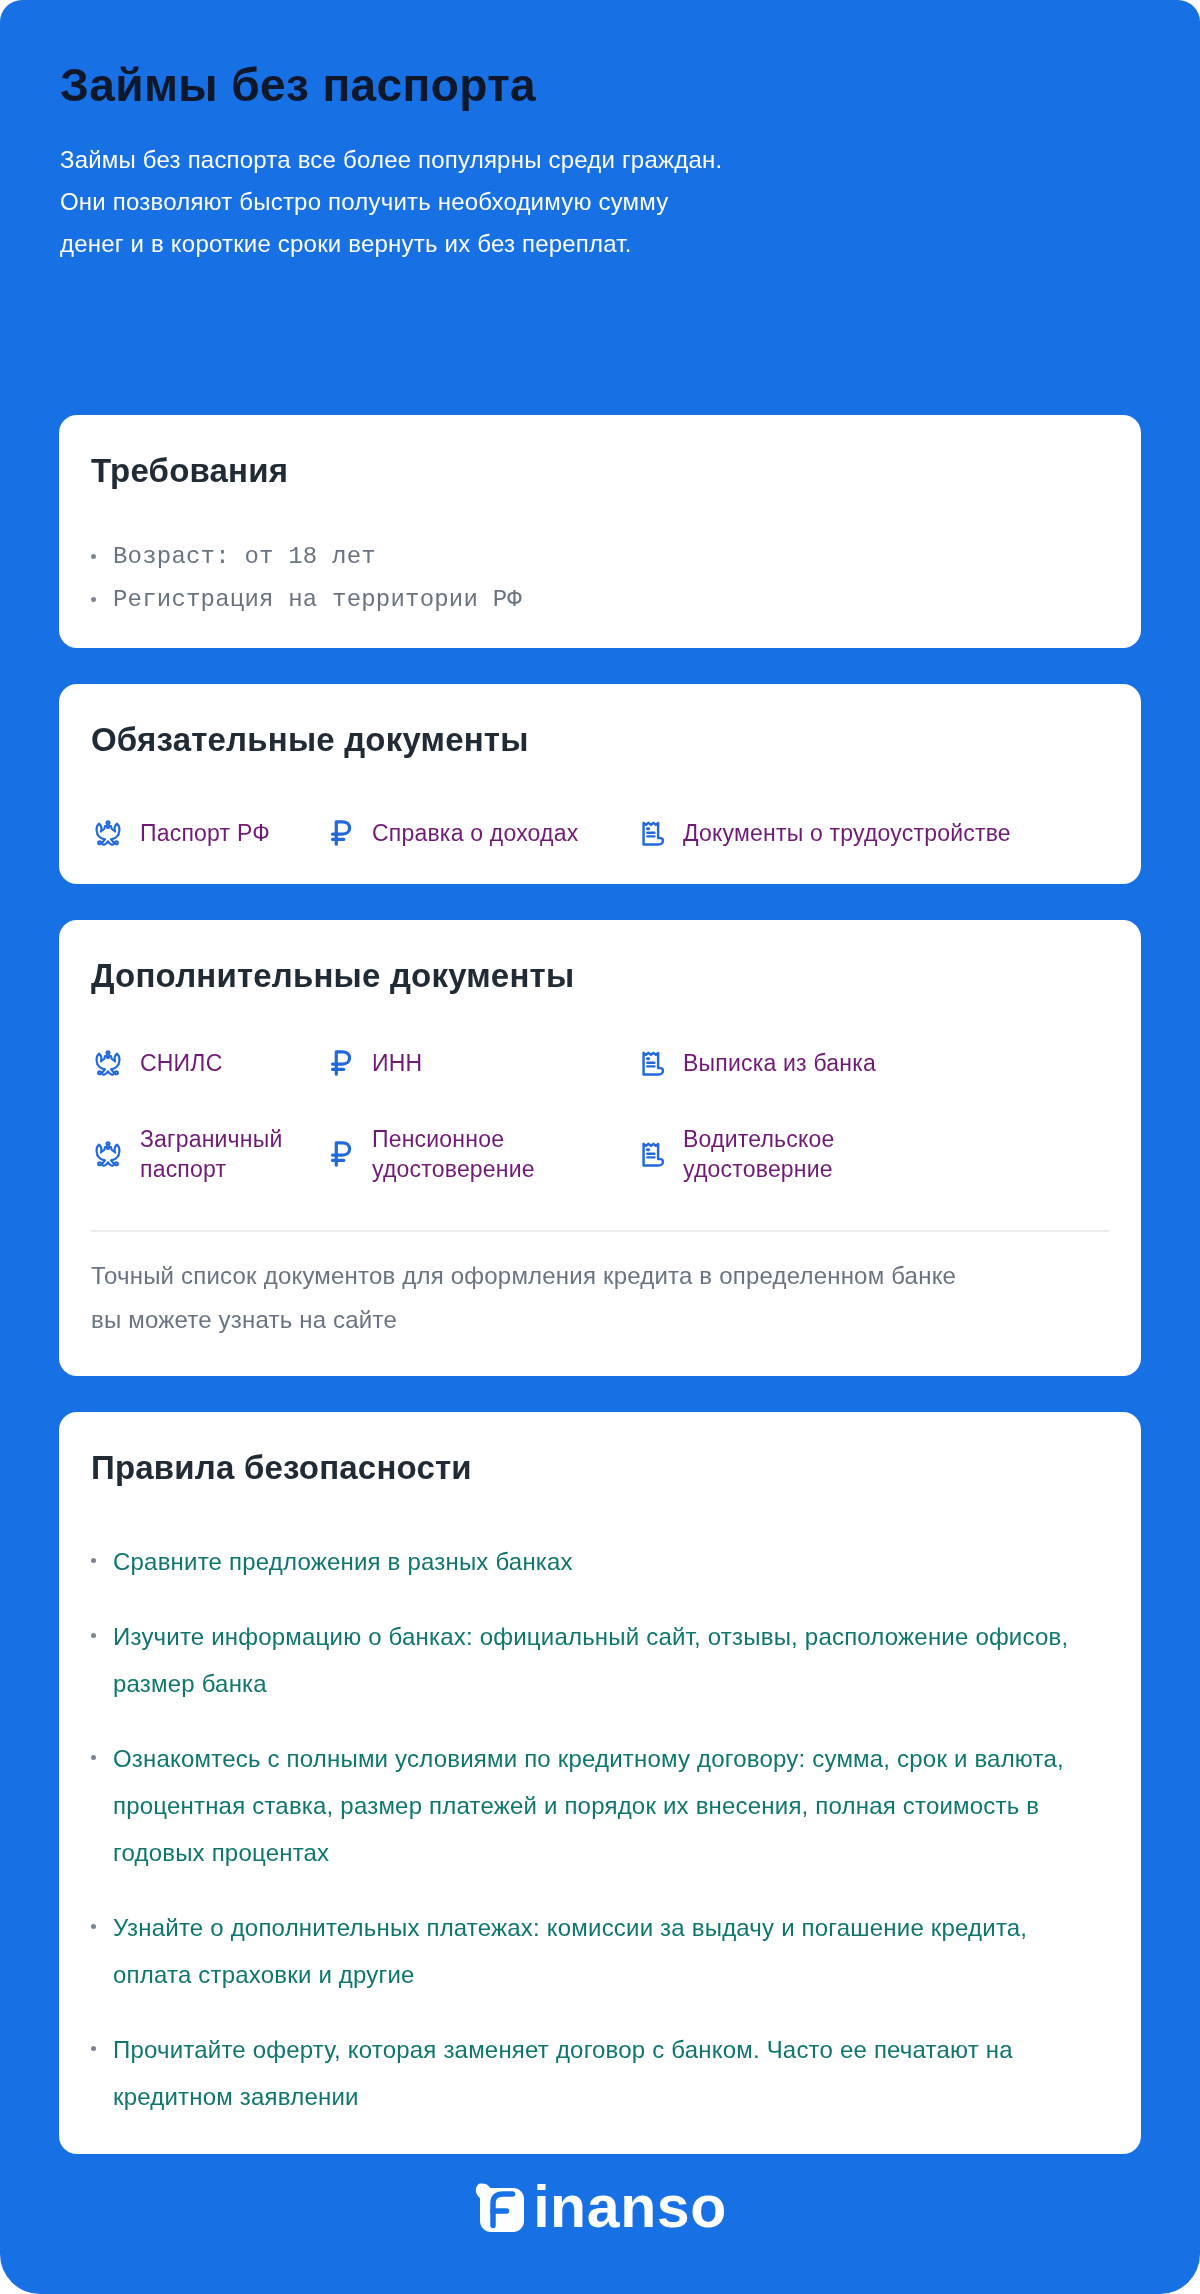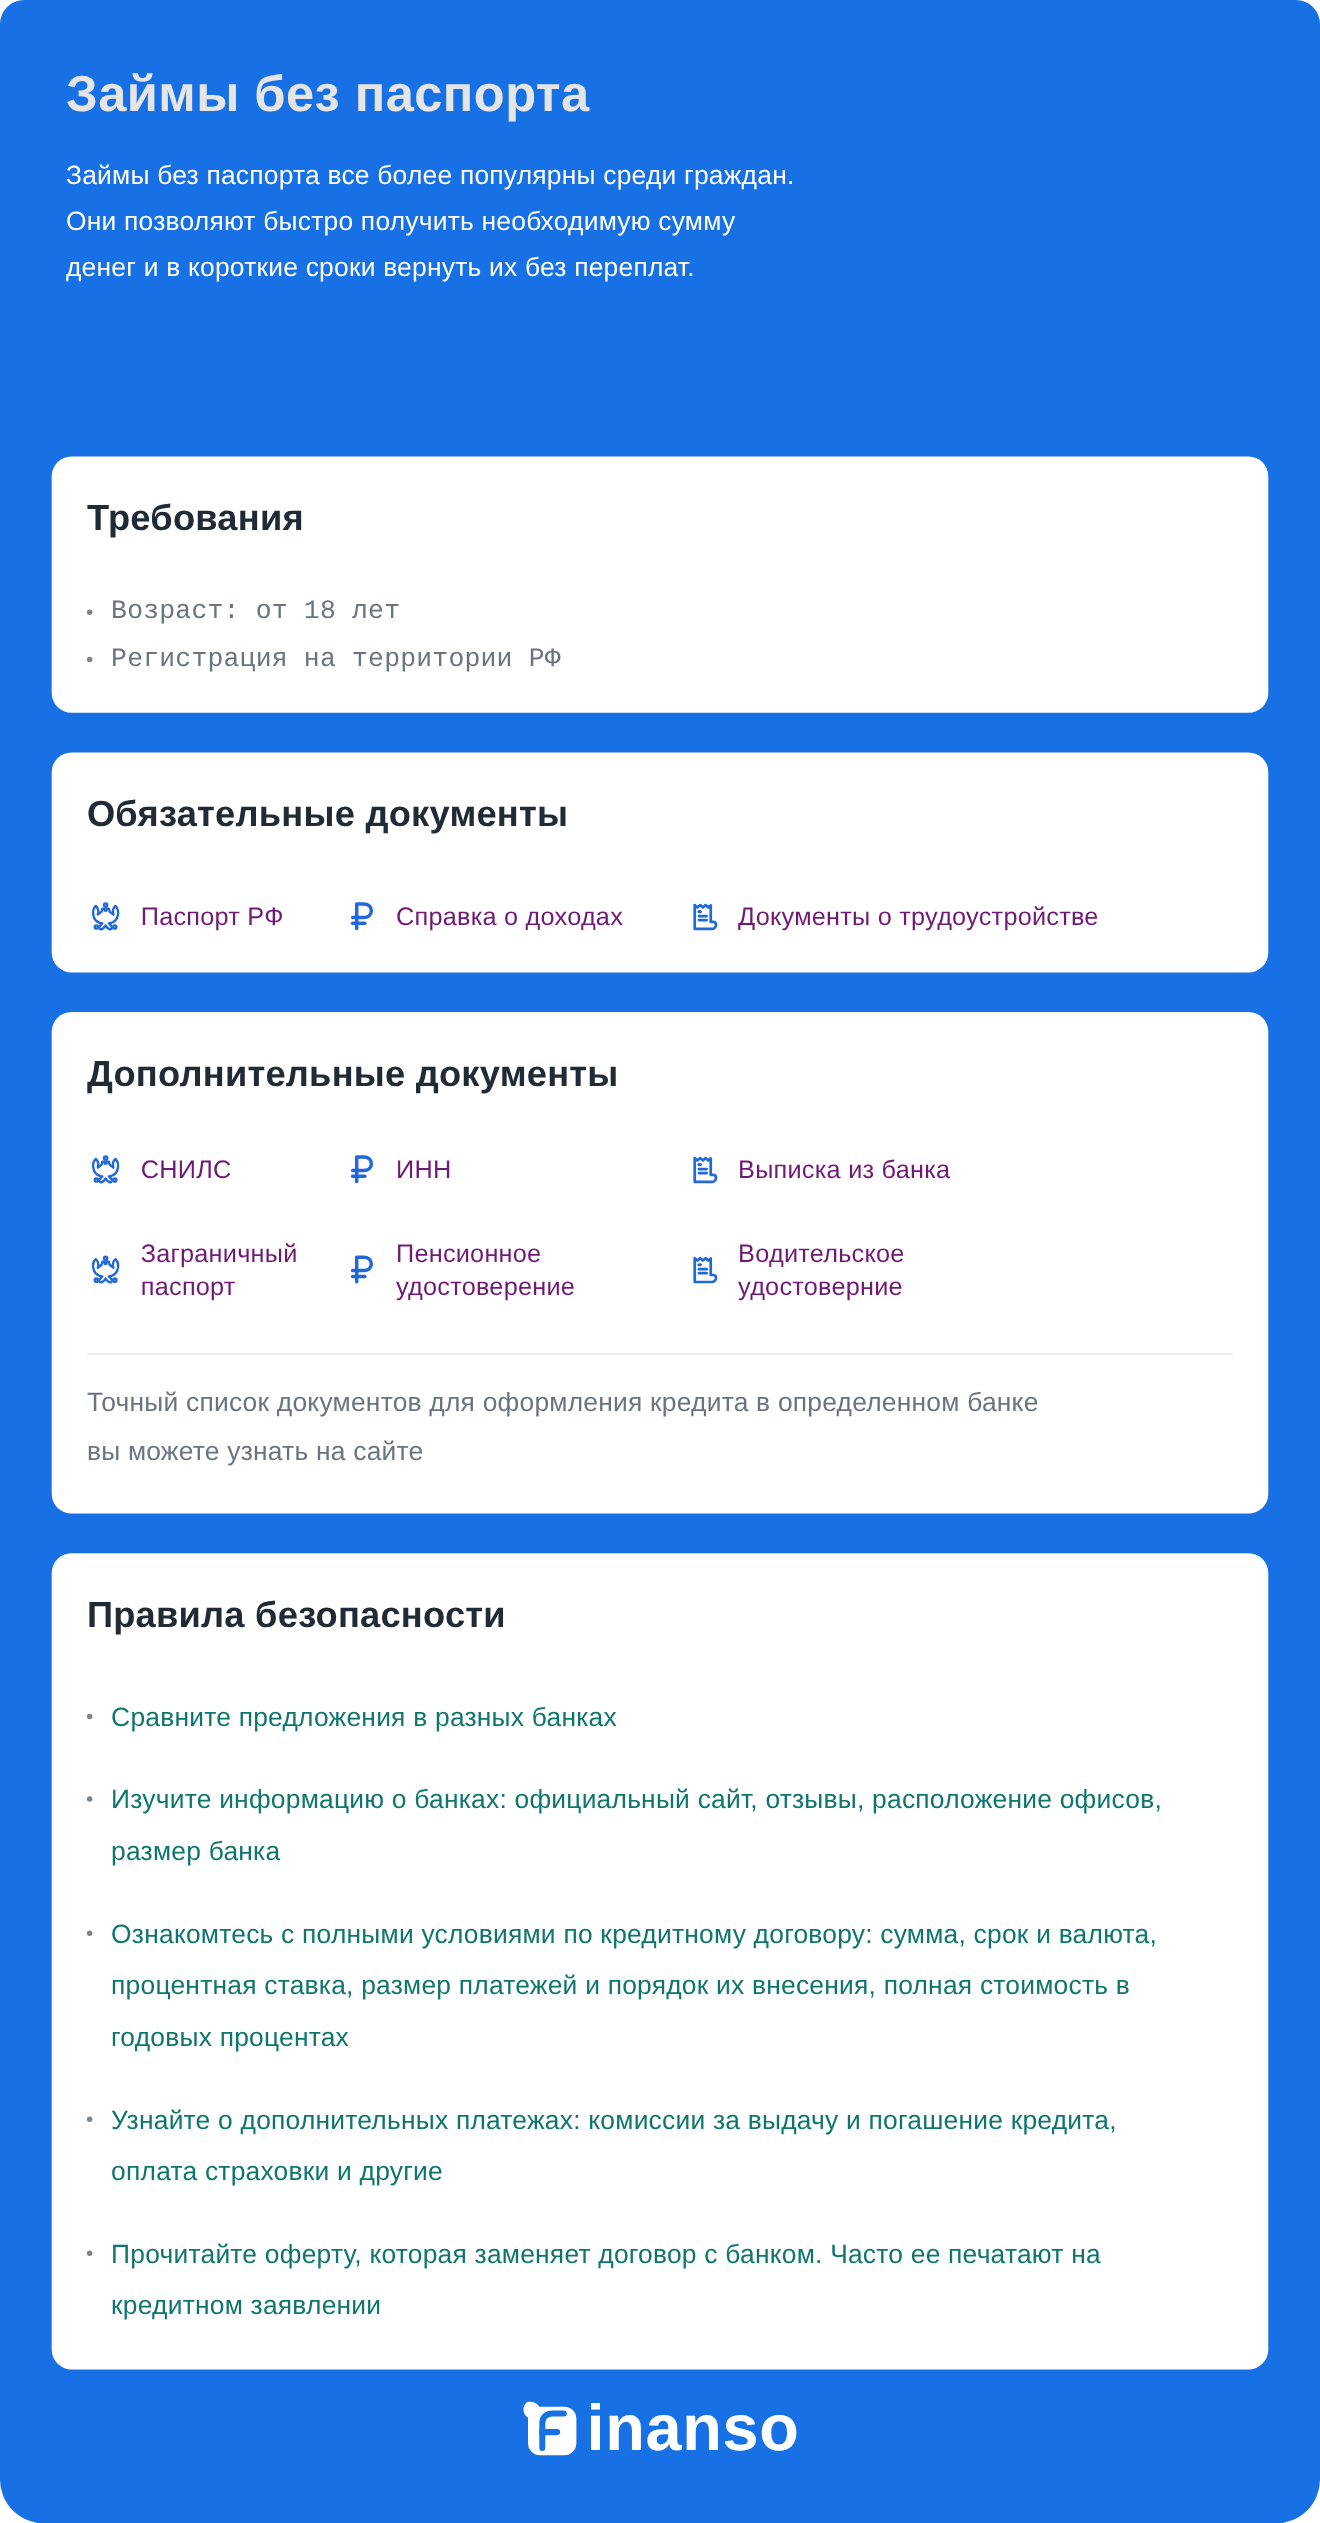--- a/index.html
+++ b/index.html
@@ -13,36 +13,36 @@
     min-height: 2294px;
     margin: 0 auto;
     background: #1771E5;
     border-radius: 22px 22px 40px 40px;
     overflow: hidden;
     padding-bottom: 36px;
   }
   
   .header { padding: 58px 60px 0 60px; }
   .page-title {
-    color: #e5e5e5;
+    color: #0f172a;
     font-size: 46px;
     font-weight: 700;
     letter-spacing: 0.4px;
     line-height: 1.2;
   }
   .page-subtitle { margin-top: 26px; }
   .subtitle-line {
     color: #ffffff;
     font-size: 24px;
     line-height: 42px;
     font-weight: 400;
     letter-spacing: 0.2px;
   }
   
-  .cards { padding: 0 47px; }
+  .cards { padding: 0 59px; }
   .card {
     background: #ffffff;
     border-radius: 18px;
     padding: 36px 32px 34px 32px;
     margin-top: 36px;
   }
   .card--first { margin-top: 150px; }
   .card-title {
     color: #212B36;
     font-size: 33px;

